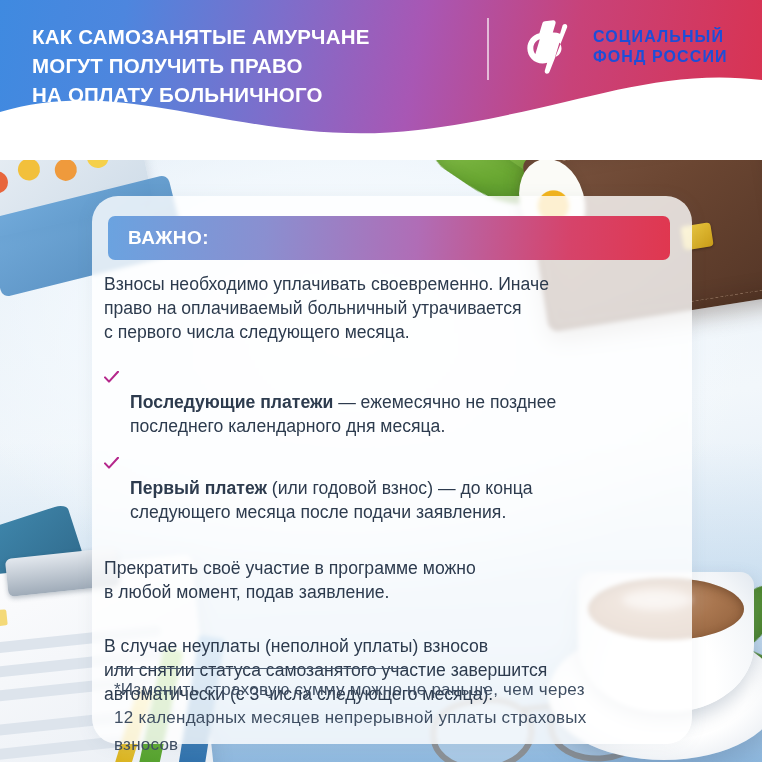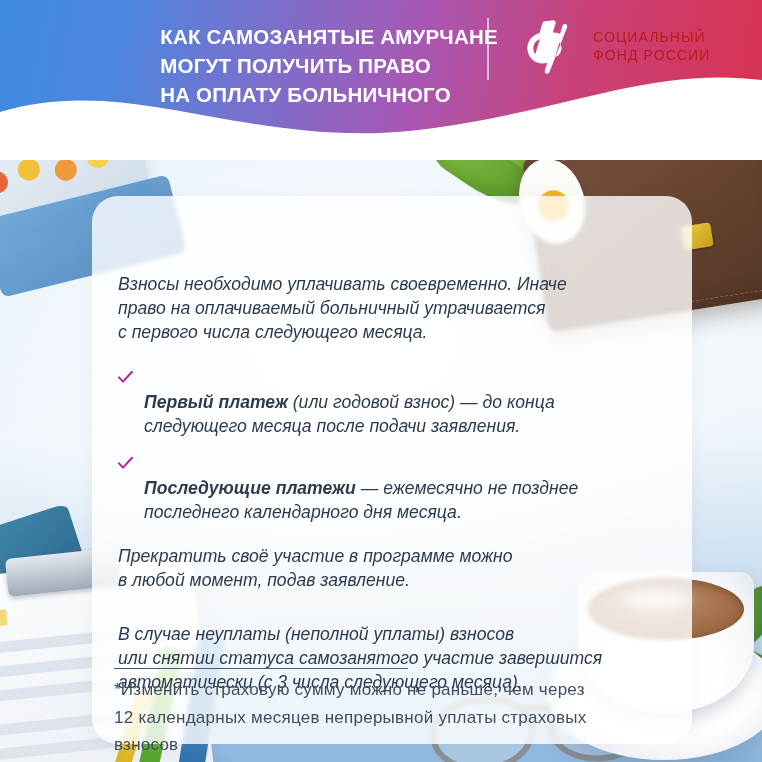--- a/index.html
+++ b/index.html
@@ -185,21 +185,21 @@
   }
   .header-fill {
     position: absolute; inset: 0;
     background: linear-gradient(100deg, #3f8ae0 0%, #4d86de 16%, #7d6ecb 36%, #a857b4 54%, #c84279 74%, #d93250 100%);
   }
   .header-wave {
     position: absolute; left: 0; bottom: 0; width: 762px; height: 110px;
   }
   .header-inner {
     position: absolute; left: 0; top: 0; width: 626px; height: 110px;
-    display: flex; align-items: flex-start; justify-content: center;
+    display: flex; align-items: flex-start;
   }
   .title {
     margin: 22px 0 0 32px;
     color: #ffffff;
     font-size: 20.5px;
     font-weight: bold;
     line-height: 1.42;
     letter-spacing: 0.2px;
     text-transform: uppercase;
     white-space: pre-line;
@@ -209,21 +209,21 @@
     position: absolute; left: 487px; top: 18px;
     width: 1.5px; height: 62px;
     background: rgba(255,255,255,0.62);
   }
   .brand {
     position: absolute; left: 520px; top: 18px;
     display: flex; align-items: center; gap: 15px;
   }
   .brand-logo { width: 58px; height: 58px; flex: none; }
   .brand-text {
-    color: #b91c1c; font-size: 14px; font-weight: normal;
+    color: #1d4ed8; font-size: 16px; font-weight: bold;
     line-height: 1.26; letter-spacing: 1.1px;
     text-transform: uppercase; white-space: pre-line;
   }
 
   
   .card {
     position: absolute;
     left: 92px; top: 196px; width: 600px; height: 548px;
     background: rgba(255,255,255,0.80);
     border-radius: 26px 26px 26px 26px;
@@ -236,33 +236,32 @@
     border-radius: 7px;
     background: linear-gradient(95deg, #6aa3e0 0%, #8a8fd0 28%, #b06db6 55%, #d6436a 82%, #e0374f 100%);
     display: flex; align-items: center;
   }
   .important-label {
     margin-left: 20px; color: #ffffff;
     font-size: 19px; font-weight: bold; letter-spacing: 0.4px;
   }
 
   .body-area {
-    position: absolute; left: 26px; top: 76px; right: 22px;
+    position: absolute; left: 12px; top: 76px; right: 22px;
     color: #2d3b4e;
-    font-style: italic;
   }
   .para {
     font-size: 17.6px;
     line-height: 1.37;
     color: #2d3b4e;
     white-space: pre-line;
     margin: 0;
   }
   .para.p-intro { margin-top: 0; }
-  .para.p-stop { margin-top: 20px; }
+  .para.p-stop { margin-top: 32px; }
   .para.p-case { margin-top: 30px; }
 
   .bullets { margin-top: 22px; }
   .bullet {
     display: flex; align-items: flex-start; gap: 11px;
     margin-bottom: 13px;
   }
   .check-icon { flex: none; margin-top: 5px; }
   .bullet-text {
     font-size: 17.6px; line-height: 1.37; color: #2d3b4e; white-space: pre-line;
@@ -358,49 +357,52 @@
       <svg class="brand-logo" viewBox="0 0 64 64">
         <path fill="#ffffff" d="M27.5 3.5 c-1.4 0-2.4 1-2.8 2.3 l-3.3 11.0 c-7.6 1.6-13.3 8.4-13.3 16.5 c0 9.3 7.5 16.8 16.8 16.8 c1.8 0 3.5-0.3 5.1-0.8 l-2.6 8.6 c-0.6 2.0 0.6 3.6 2.4 3.6 c1.3 0 2.4-0.8 2.8-2.1 L52.0 10.2 c0.6-2.0-0.6-3.6-2.4-3.6 c-1.3 0-2.4 0.8-2.8 2.1 l-2.6 8.7 c-2.5-1.0-5.2-1.5-8.0-1.4 l3.0-9.9 c0.6-2.0-0.6-3.6-2.4-3.6 z M24.9 43.6 c-5.6 0-10.2-4.6-10.2-10.3 c0-4.6 3.0-8.5 7.1-9.8 l-5.0 16.7 c-0.5 1.8 0.4 3.3 2.0 3.5 z M35.6 23.1 c5.6 0 10.2 4.6 10.2 10.2 c0 4.6-3.0 8.5-7.1 9.8 l5.0-16.6 c0.5-1.8-0.4-3.3-2.0-3.5 z"></path>
       </svg>
       <div class="brand-text">СОЦИАЛЬНЫЙ
 ФОНД РОССИИ</div>
     </div>
   </div>
 
   <div class="card">
 
+    <div class="important-banner">
+      <span class="important-label">ВАЖНО:</span>
+    </div>
 
     <div class="body-area">
 
       <p class="para p-intro">Взносы необходимо уплачивать своевременно. Иначе
 право на оплачиваемый больничный утрачивается
 с первого числа следующего месяца.</p>
 
       <div class="bullets">
+
+        <div class="bullet">
+          <svg class="check-icon" width="15" height="13" viewBox="0 0 15 13">
+            <path d="M1 6.4 L5.0 10.6 L14 0.8" fill="none" stroke="#b5288c" stroke-width="2.1" stroke-linecap="round" stroke-linejoin="round"></path>
+          </svg>
+          <div class="bullet-text">
+            <span class="strong">Последующие платежи</span><span> — ежемесячно не позднее
+последнего календарного дня месяца.</span>
+          </div>
+        </div>
 
         <div class="bullet">
           <svg class="check-icon" width="15" height="13" viewBox="0 0 15 13">
             <path d="M1 6.4 L5.0 10.6 L14 0.8" fill="none" stroke="#b5288c" stroke-width="2.1" stroke-linecap="round" stroke-linejoin="round"></path>
           </svg>
           <div class="bullet-text">
             <span class="strong">Первый платеж</span><span> (или годовой взнос) — до конца
 следующего месяца после подачи заявления.</span>
           </div>
         </div>
 
-        <div class="bullet">
-          <svg class="check-icon" width="15" height="13" viewBox="0 0 15 13">
-            <path d="M1 6.4 L5.0 10.6 L14 0.8" fill="none" stroke="#b5288c" stroke-width="2.1" stroke-linecap="round" stroke-linejoin="round"></path>
-          </svg>
-          <div class="bullet-text">
-            <span class="strong">Последующие платежи</span><span> — ежемесячно не позднее
-последнего календарного дня месяца.</span>
-          </div>
-        </div>
-
       </div>
 
       <p class="para p-stop">Прекратить своё участие в программе можно
 в любой момент, подав заявление.</p>
 
       <p class="para p-case">В случае неуплаты (неполной уплаты) взносов
 или снятии статуса самозанятого участие завершится
 автоматически (с 3 числа следующего месяца).</p>
 
     </div>

